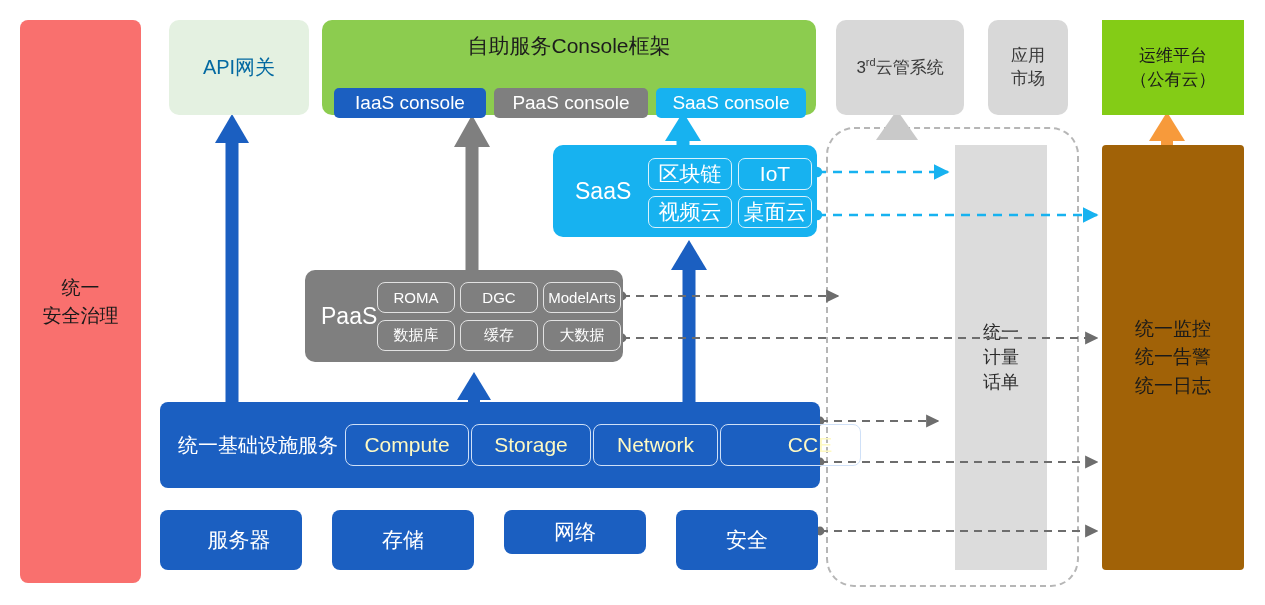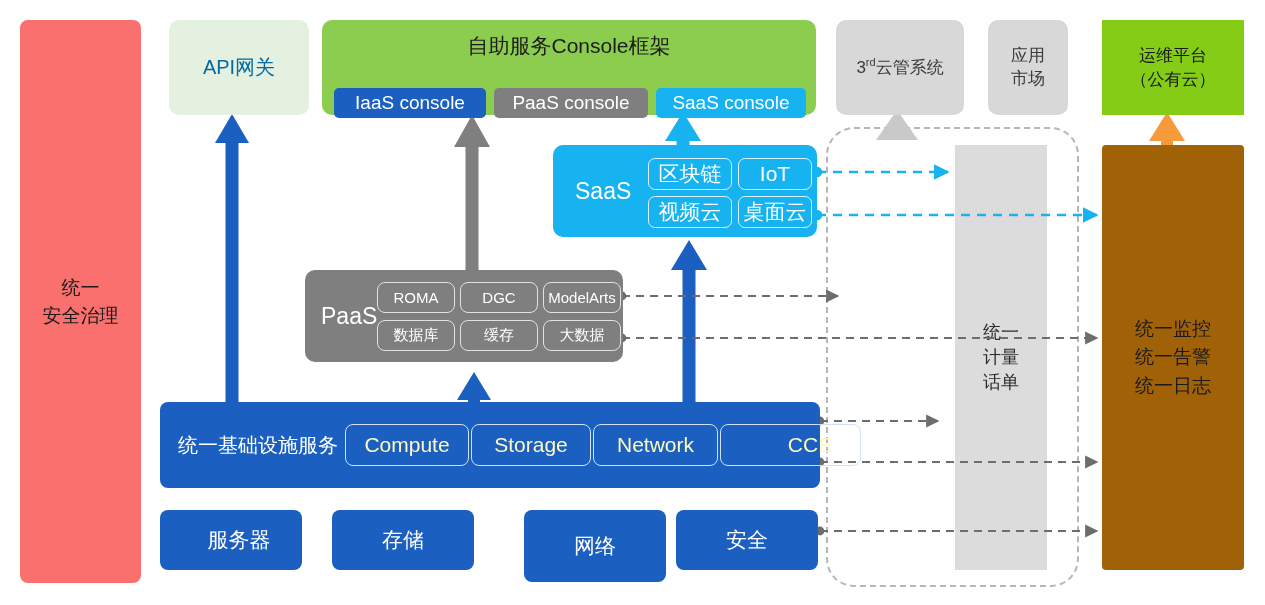--- a/index.html
+++ b/index.html
@@ -195,16 +195,16 @@
   <div class="infra" style="position:absolute;left:160px;top:402px;width:660px;height:86px;">
     <div class="infra-label">统一基础设施服务</div>
     <div class="infra-chip" style="left:185px;width:122px;">Compute</div>
     <div class="infra-chip" style="left:311px;width:118px;">Storage</div>
     <div class="infra-chip" style="left:433px;width:123px;">Network</div>
     <div class="infra-chip" style="left:560px;width:100px;padding-left:39px;">CCE</div>
   </div>
 
   <div class="box bluebox" style="left:160px;top:510px;width:142px;height:60px;padding-left:16px;">服务器</div>
   <div class="box bluebox" style="left:332px;top:510px;width:142px;height:60px;">存储</div>
-  <div class="box bluebox" style="left:504px;top:510px;width:142px;height:72px;margin-left:20px;">网络</div>
+  <div class="box bluebox" style="left:504px;top:510px;width:142px;height:44px;">网络</div>
   <div class="box bluebox" style="left:676px;top:510px;width:142px;height:60px;">安全</div>
 
 </div>
 
 </body></html>

